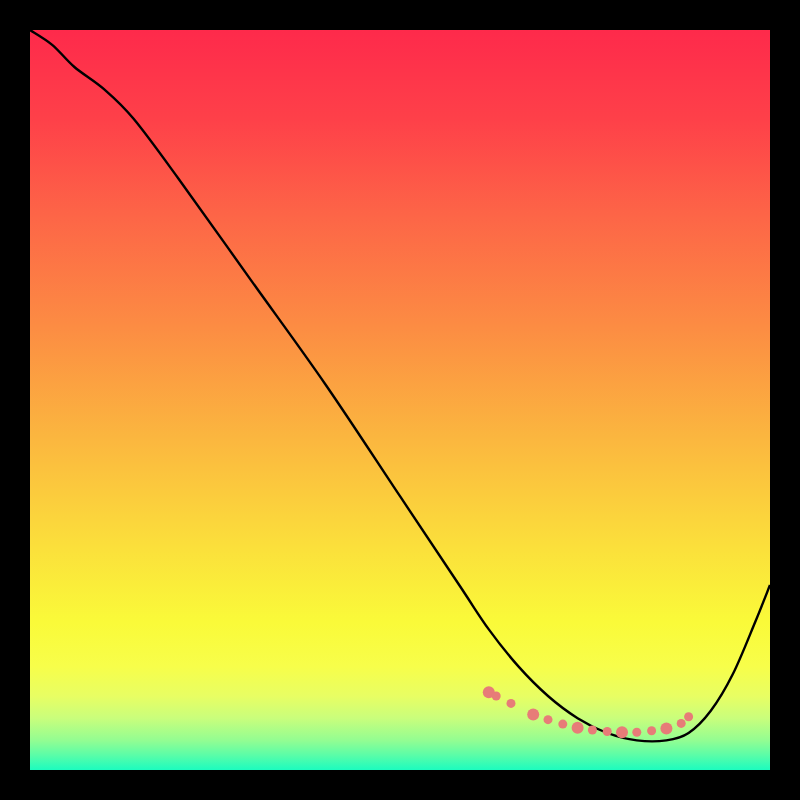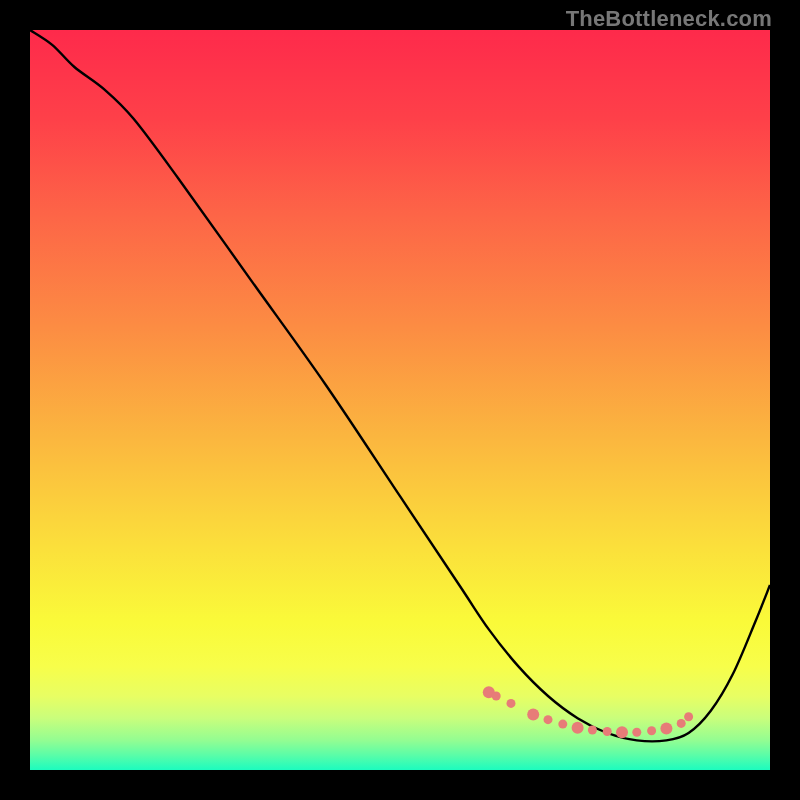--- a/index.html
+++ b/index.html
@@ -35,21 +35,20 @@
     color: #777;
     letter-spacing: 0.2px;
   }
   svg { display: block; }
 </style>
 </head>
 <body>
 
 <div class="frame">
 
-  <div class="watermark">TheBottleneck.com</div>
 
   <div class="plot">
     <svg id="plot-svg" width="740" height="740" viewBox="0 0 740 740">
       <defs>
         <linearGradient id="bg-grad" x1="0" y1="0" x2="0" y2="1">
             <stop offset="0.00%" stop-color="#FE2A4B"></stop>
             <stop offset="12.00%" stop-color="#FE4049"></stop>
             <stop offset="25.00%" stop-color="#FD6547"></stop>
             <stop offset="40.00%" stop-color="#FC8C43"></stop>
             <stop offset="55.00%" stop-color="#FBB63F"></stop>

